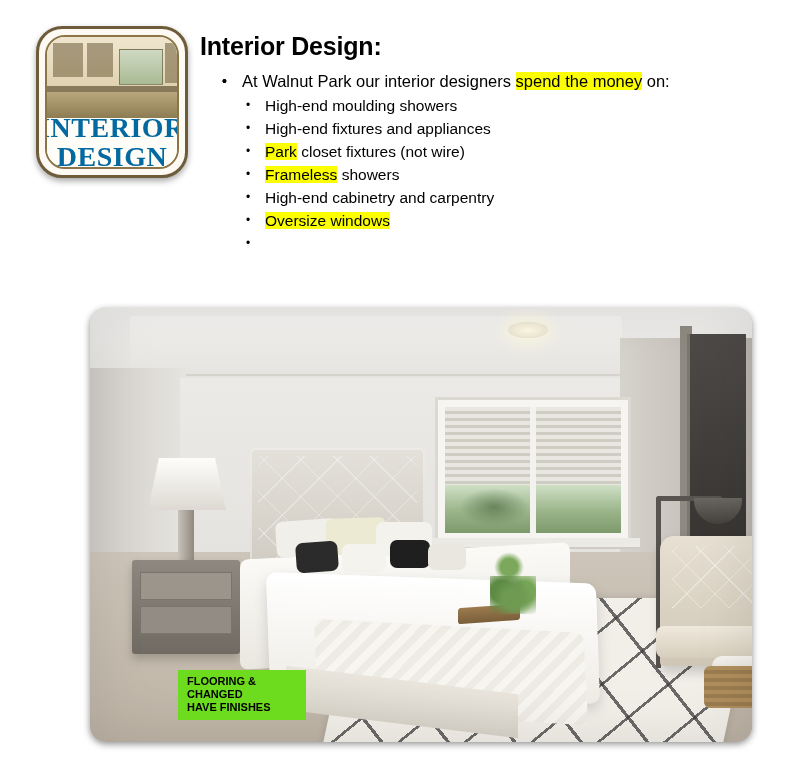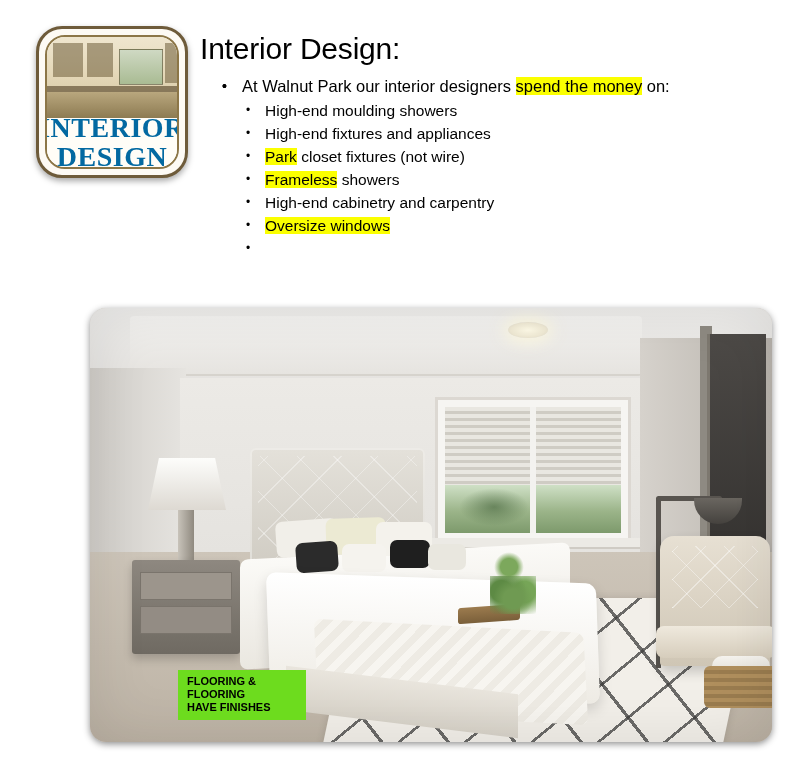--- a/index.html
+++ b/index.html
@@ -84,22 +84,22 @@
   }
 
   
   .content {
     position: absolute;
     left: 200px;
     top: 32px;
     width: 580px;
   }
   .title {
-    font-size: 30px;
-    font-weight: normal;
+    font-size: 25px;
+    font-weight: bold;
     margin: 0 0 9px 0;
     letter-spacing: -.2px;
   }
   ul.lvl1 {
     list-style: none;
     margin: 0;
     padding: 0;
   }
   ul.lvl1 > li {
     position: relative;
@@ -140,21 +140,20 @@
   .photo-frame {
     position: absolute;
     left: 90px;
     top: 308px;
     width: 662px;
     height: 434px;
     border-radius: 16px;
     overflow: hidden;
     box-shadow: 0 2px 7px rgba(0,0,0,.45);
     background: #cfcac4;
-    padding-left: 20px;
   }
   .room {
     position: absolute;
     inset: 0;
     background: #d9d4ce;
   }
   
   .ceiling {
     position: absolute; left:0; right:0; top:0; height: 84px;
     background: linear-gradient(180deg,#efeeec,#e3e1de);
@@ -518,16 +517,16 @@
     <div class="chair"></div>
     <div class="chair-seat"></div>
     <div class="towels"></div>
     <div class="basket"></div>
 
     <div class="vignette"></div>
   </div>
 
   <div class="photo-note">
     <div>FLOORING &amp;</div>
-    <div>FLOORING</div>
+    <div>CHANGED</div>
     <div>HAVE FINISHES</div>
   </div>
 </div>
 
 </body></html>

